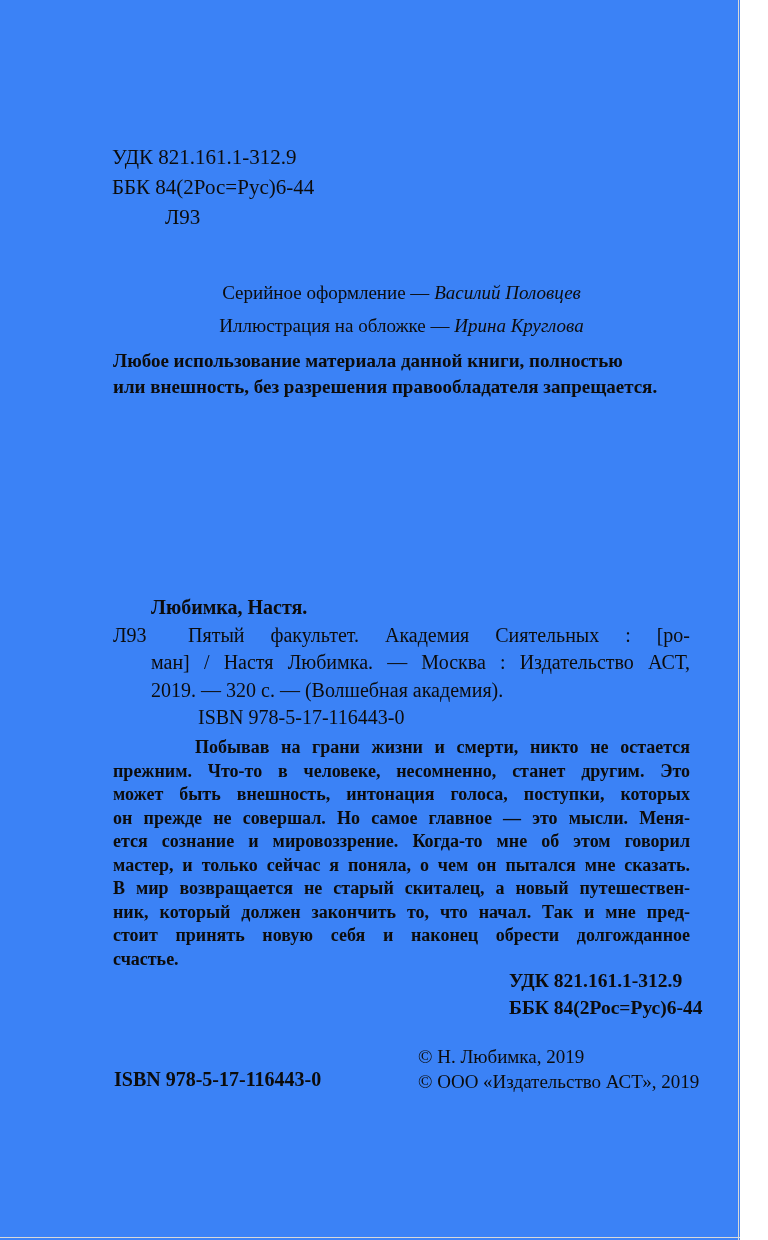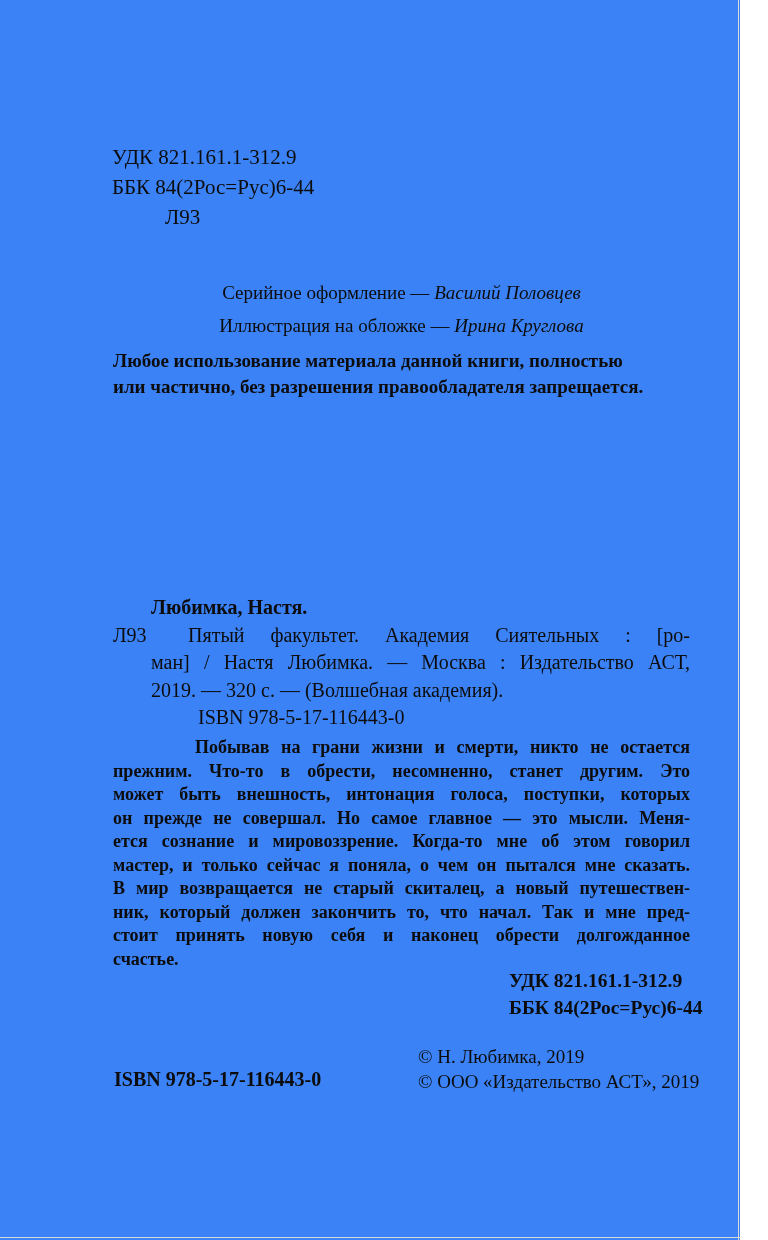--- a/index.html
+++ b/index.html
@@ -150,36 +150,36 @@
     <div class="credit-line">
       <span>Серийное оформление — </span><span class="name">Василий Половцев</span>
     </div>
     <div class="credit-line">
       <span>Иллюстрация на обложке — </span><span class="name">Ирина Круглова</span>
     </div>
   </div>
 
   <div class="warning">
     <div>Любое использование материала данной книги, полностью</div>
-    <div>или частично, без разрешения правообладателя запрещается.</div>
+    <div>или внешность, без разрешения правообладателя запрещается.</div>
   </div>
 
   <div class="card-sign">Л93</div>
 
   <div class="card">
     <div class="author">Любимка, Настя.</div>
     <div class="jline first">Пятый факультет. Академия Сиятельных : [ро-</div>
     <div class="jline">ман] / Настя Любимка. — Москва : Издательство АСТ,</div>
     <div>2019. — 320 с. — (Волшебная академия).</div>
     <div class="isbn">ISBN 978-5-17-116443-0</div>
   </div>
 
   <div class="annotation">
     <div class="jline first">Побывав на грани жизни и смерти, никто не остается</div>
-    <div class="jline">прежним. Что-то в обрести, несомненно, станет другим. Это</div>
+    <div class="jline">прежним. Что-то в человеке, несомненно, станет другим. Это</div>
     <div class="jline">может быть внешность, интонация голоса, поступки, которых</div>
     <div class="jline">он прежде не совершал. Но самое главное — это мысли. Меня-</div>
     <div class="jline">ется сознание и мировоззрение. Когда-то мне об этом говорил</div>
     <div class="jline">мастер, и только сейчас я поняла, о чем он пытался мне сказать.</div>
     <div class="jline">В мир возвращается не старый скиталец, а новый путешествен-</div>
     <div class="jline">ник, который должен закончить то, что начал. Так и мне пред-</div>
     <div class="jline">стоит принять новую себя и наконец обрести долгожданное</div>
     <div class="last">счастье.</div>
   </div>
 

